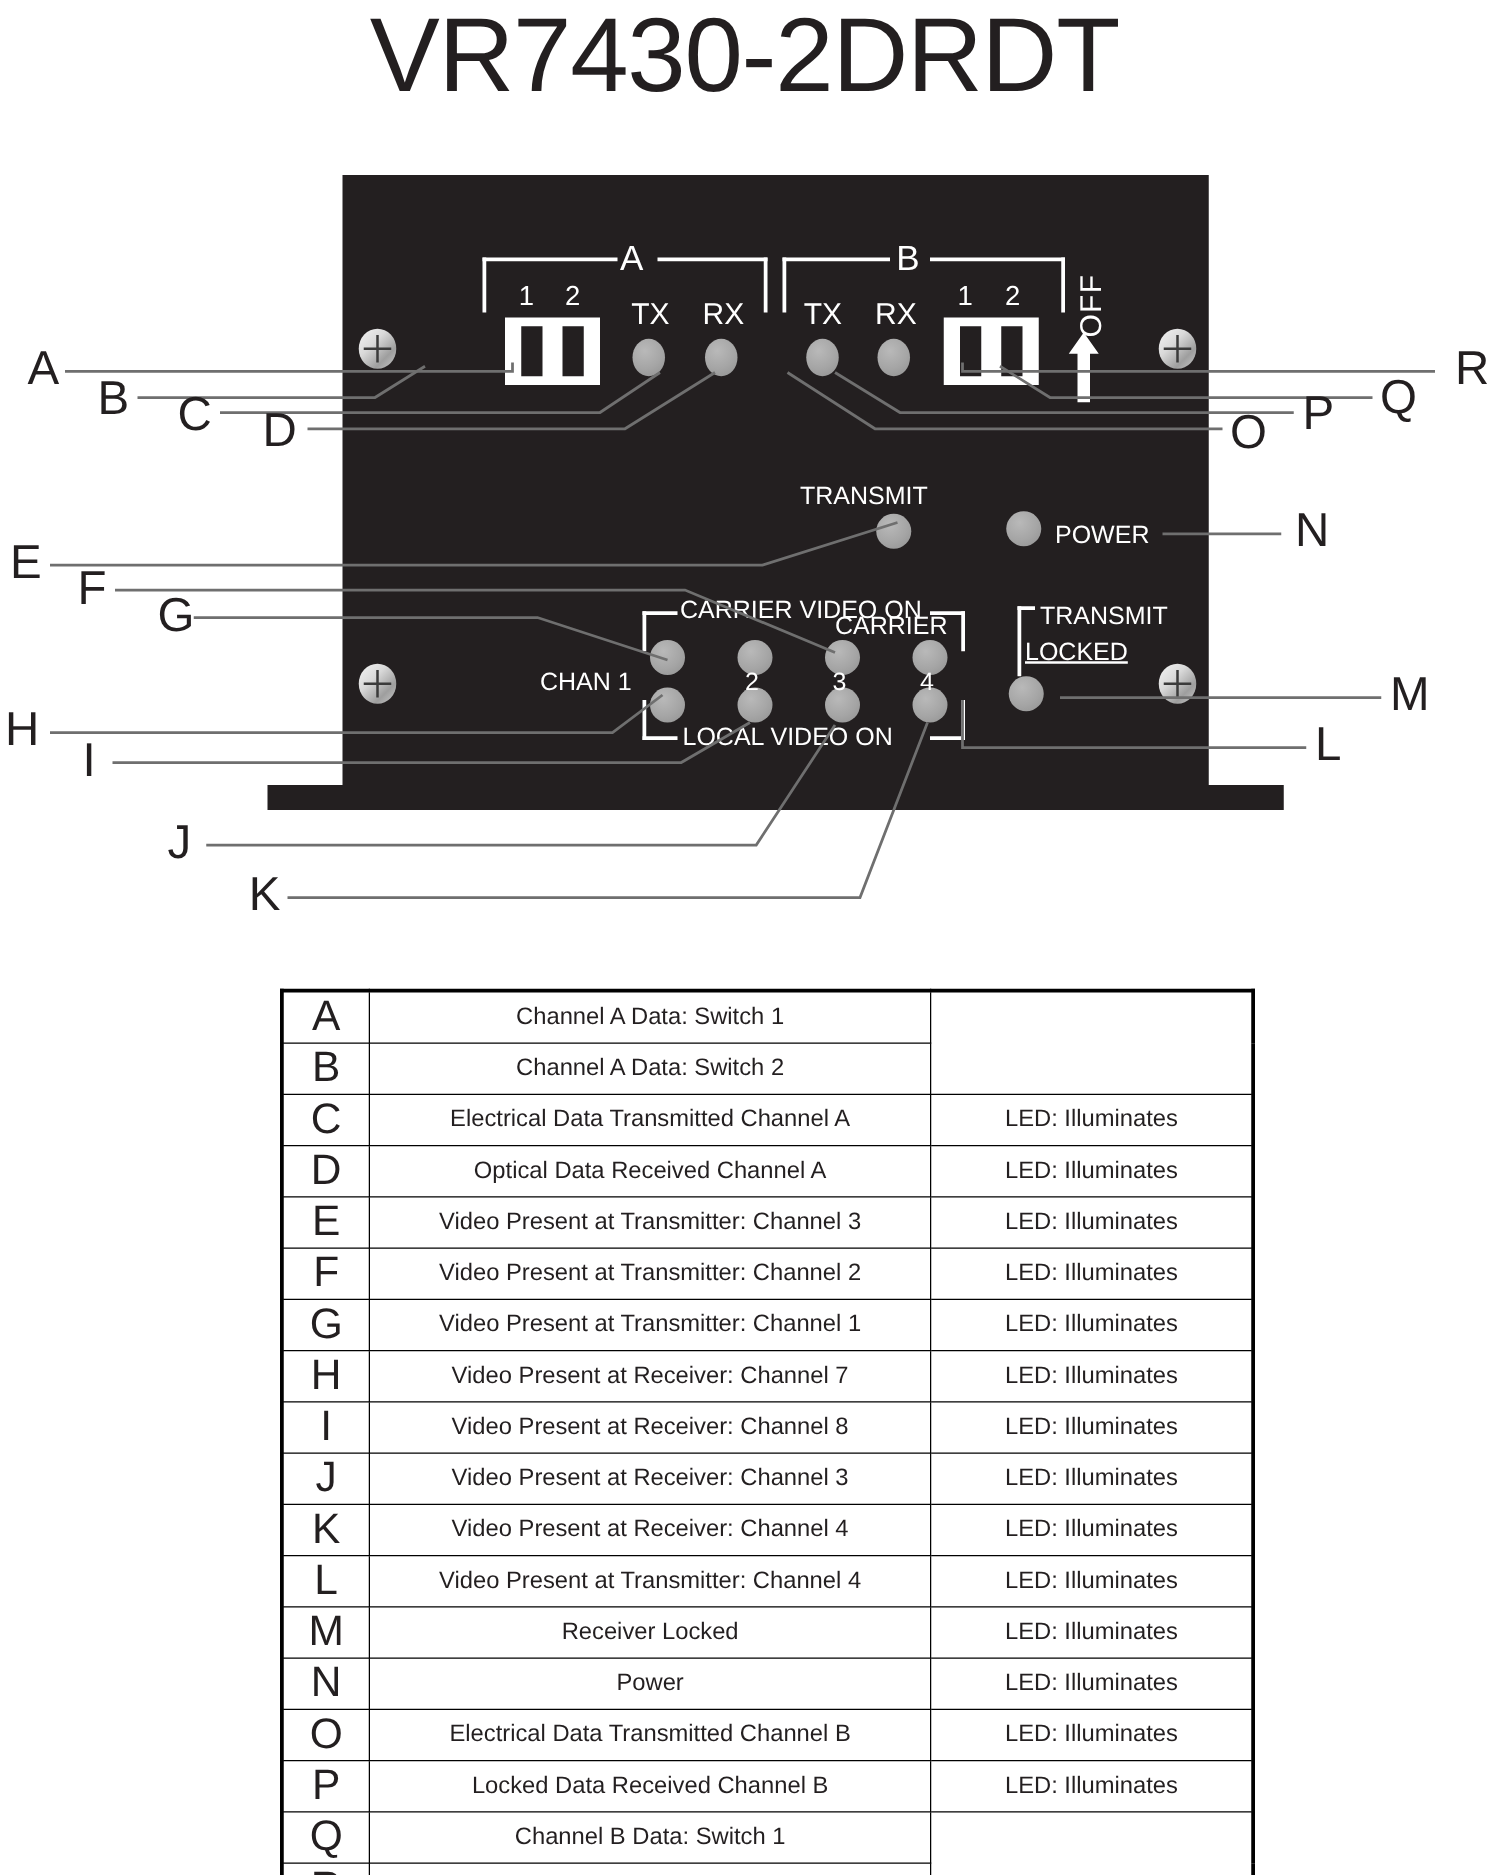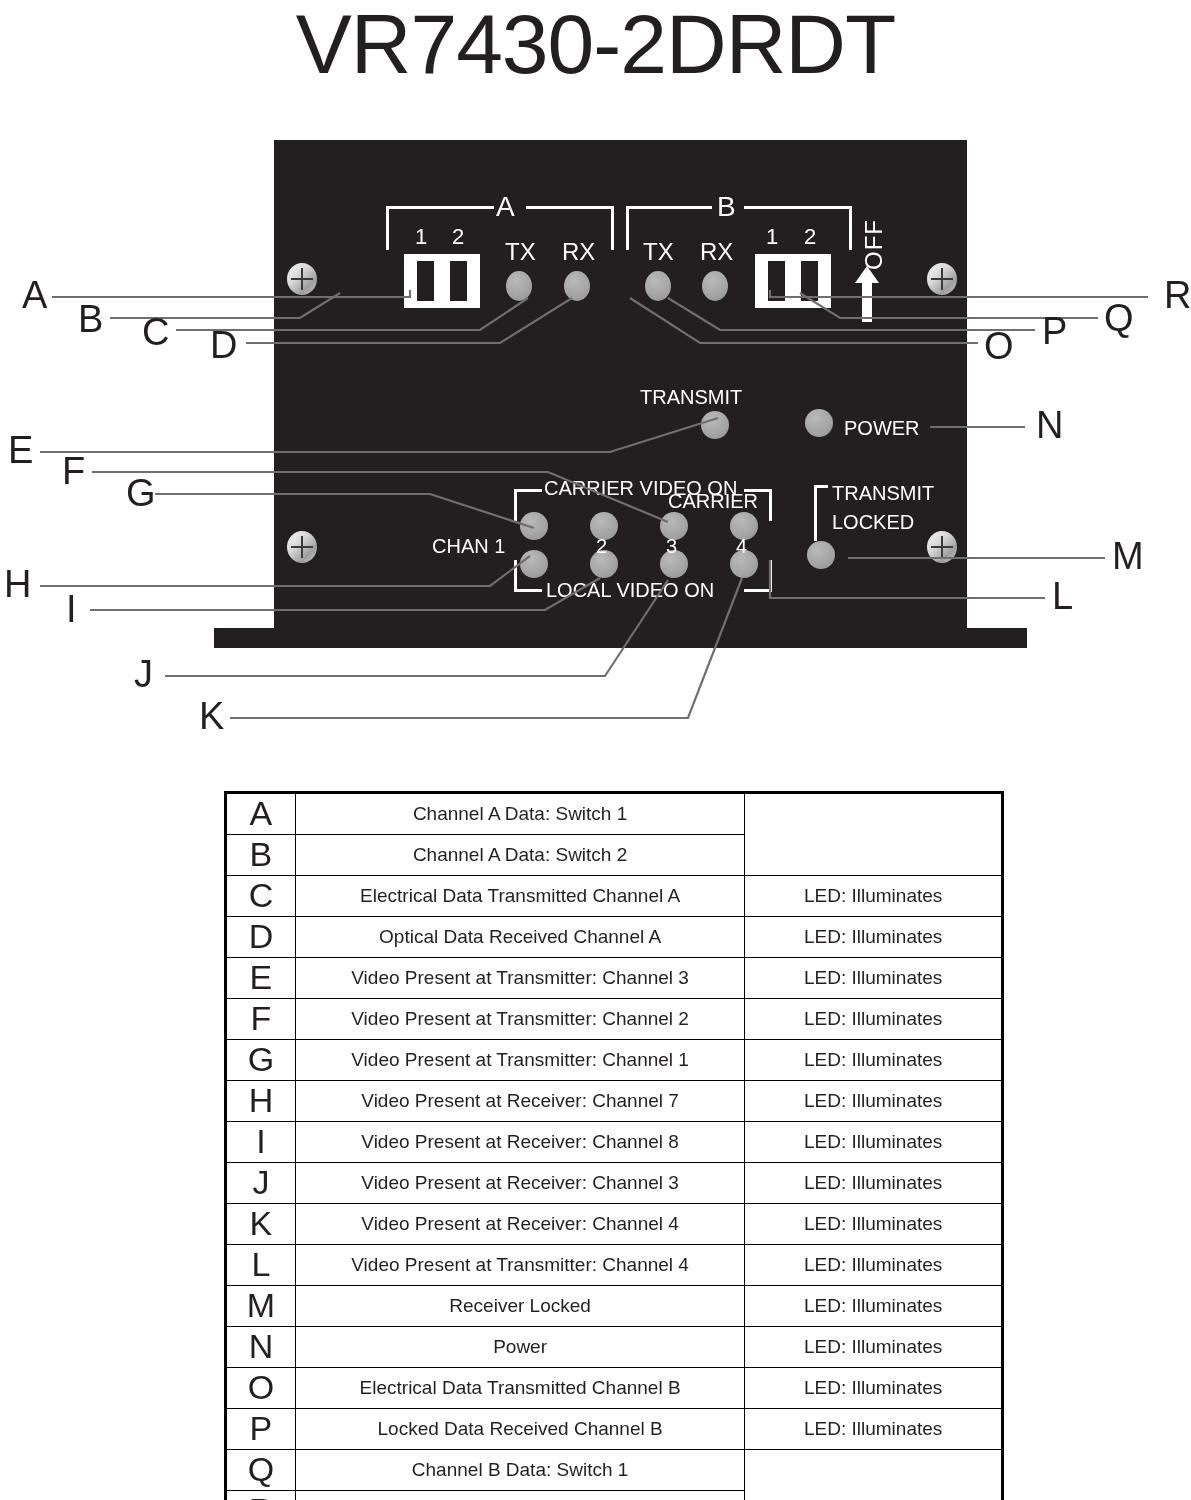--- a/index.html
+++ b/index.html
@@ -112,21 +112,21 @@
   <div class="panel-txt" style="left:366px;top:247px;">TRANSMIT</div>
   <div class="led rnd" style="left:427px;top:271px;"></div>
   <div class="panel-txt" style="left:394px;top:307px;margin-top:44px;">CARRIER</div>
 
   <div class="led rnd" style="left:531px;top:269px;"></div>
   <div class="panel-txt" style="left:570px;top:278px;">POWER</div>
 
   <div class="wrule" style="left:540px;top:345px;width:3px;height:56px;"></div>
   <div class="wrule" style="left:540px;top:345px;width:14px;height:3px;"></div>
   <div class="panel-txt" style="left:558px;top:343px;">TRANSMIT</div>
-  <div class="panel-txt" style="left:558px;top:372px;">LOCKED</div>
+  <div class="panel-txt" style="left:546px;top:372px;text-decoration:underline;">LOCKED</div>
   <div class="led rnd" style="left:533px;top:401px;"></div>
 
   <div class="wrule" style="left:240px;top:349px;width:3px;height:32px;"></div>
   <div class="wrule" style="left:240px;top:349px;width:28px;height:3px;"></div>
   <div class="panel-txt" style="left:270px;top:338px;">CARRIER VIDEO ON</div>
   <div class="wrule" style="left:470px;top:349px;width:28px;height:3px;"></div>
   <div class="wrule" style="left:495px;top:349px;width:3px;height:32px;"></div>
 
   <div class="wrule" style="left:240px;top:420px;width:3px;height:32px;"></div>
   <div class="wrule" style="left:240px;top:449px;width:28px;height:3px;"></div>

